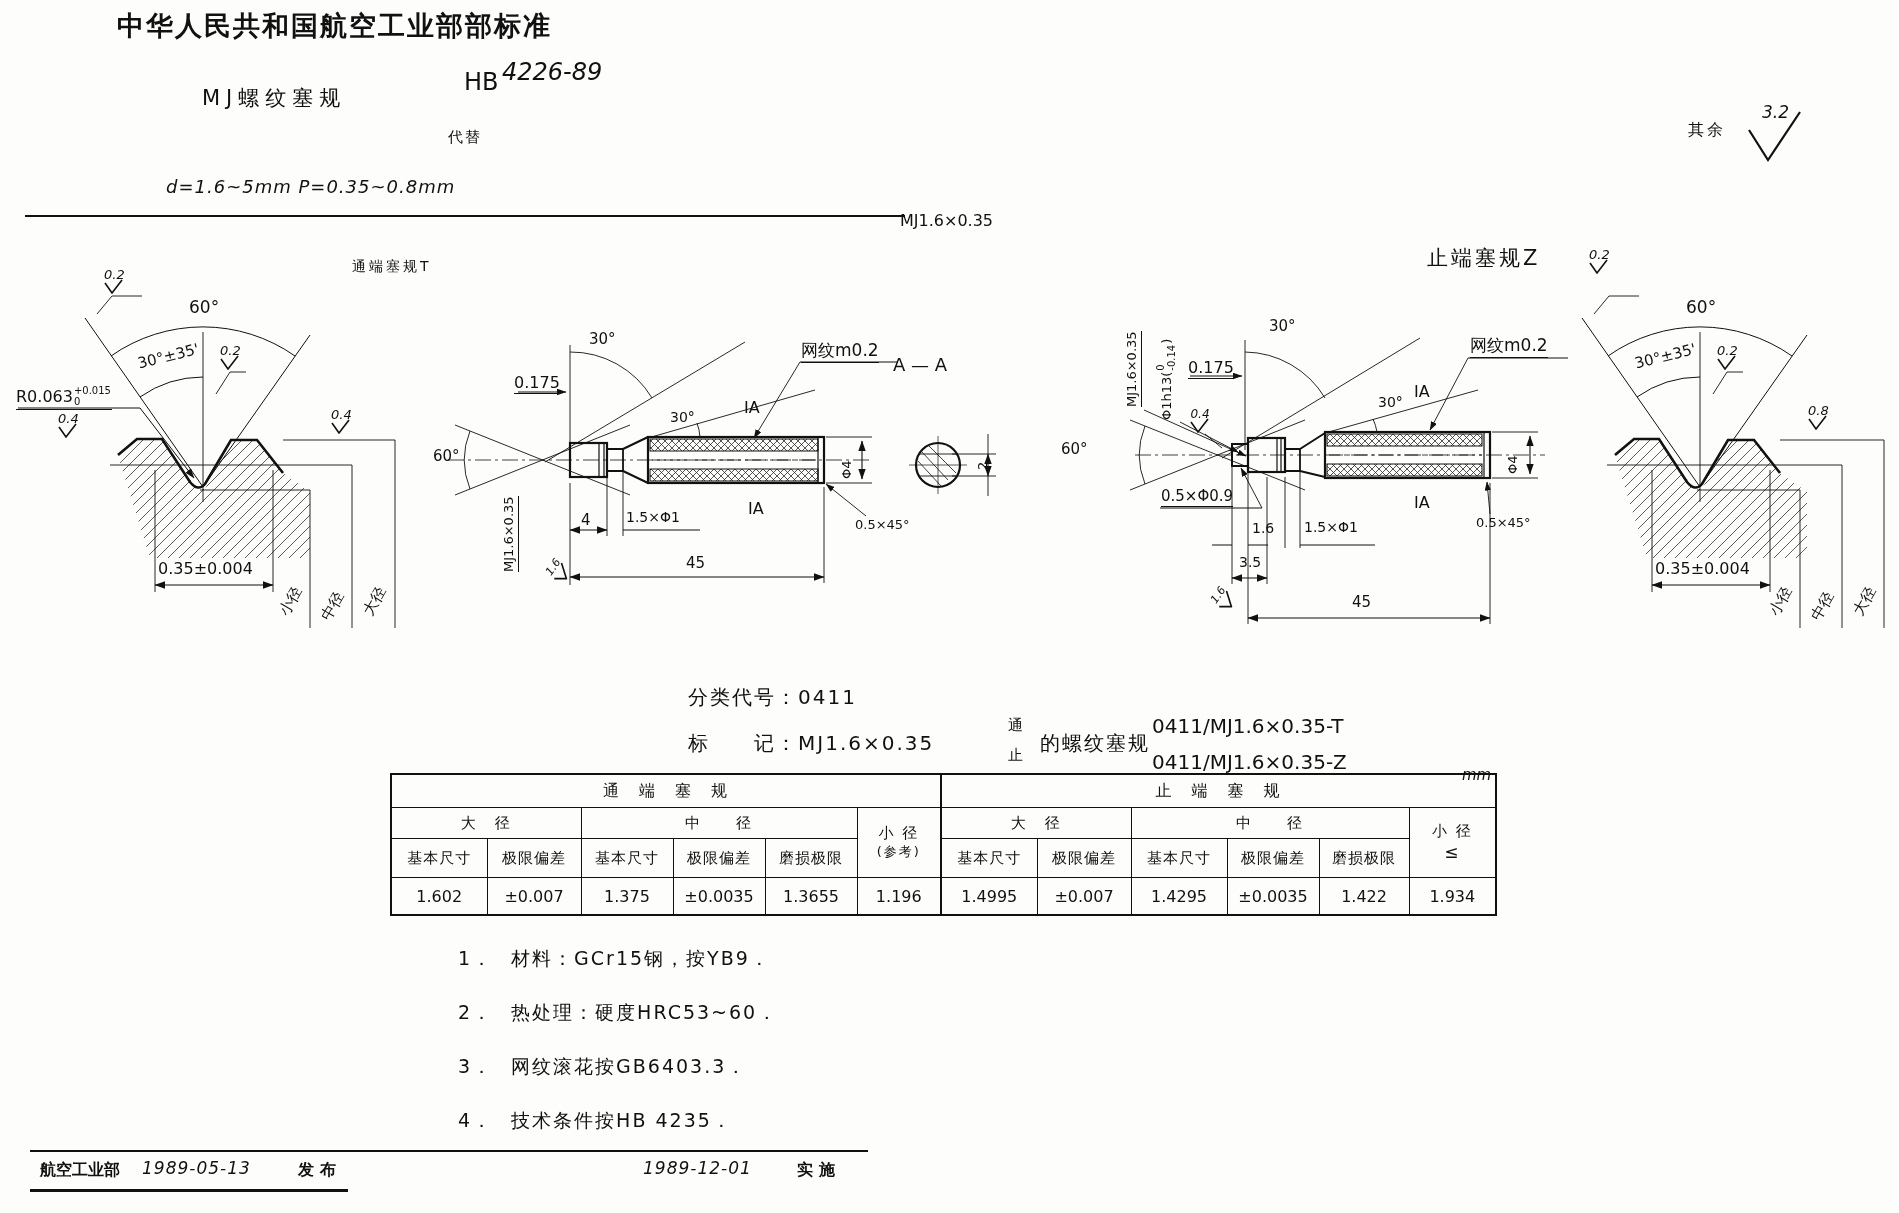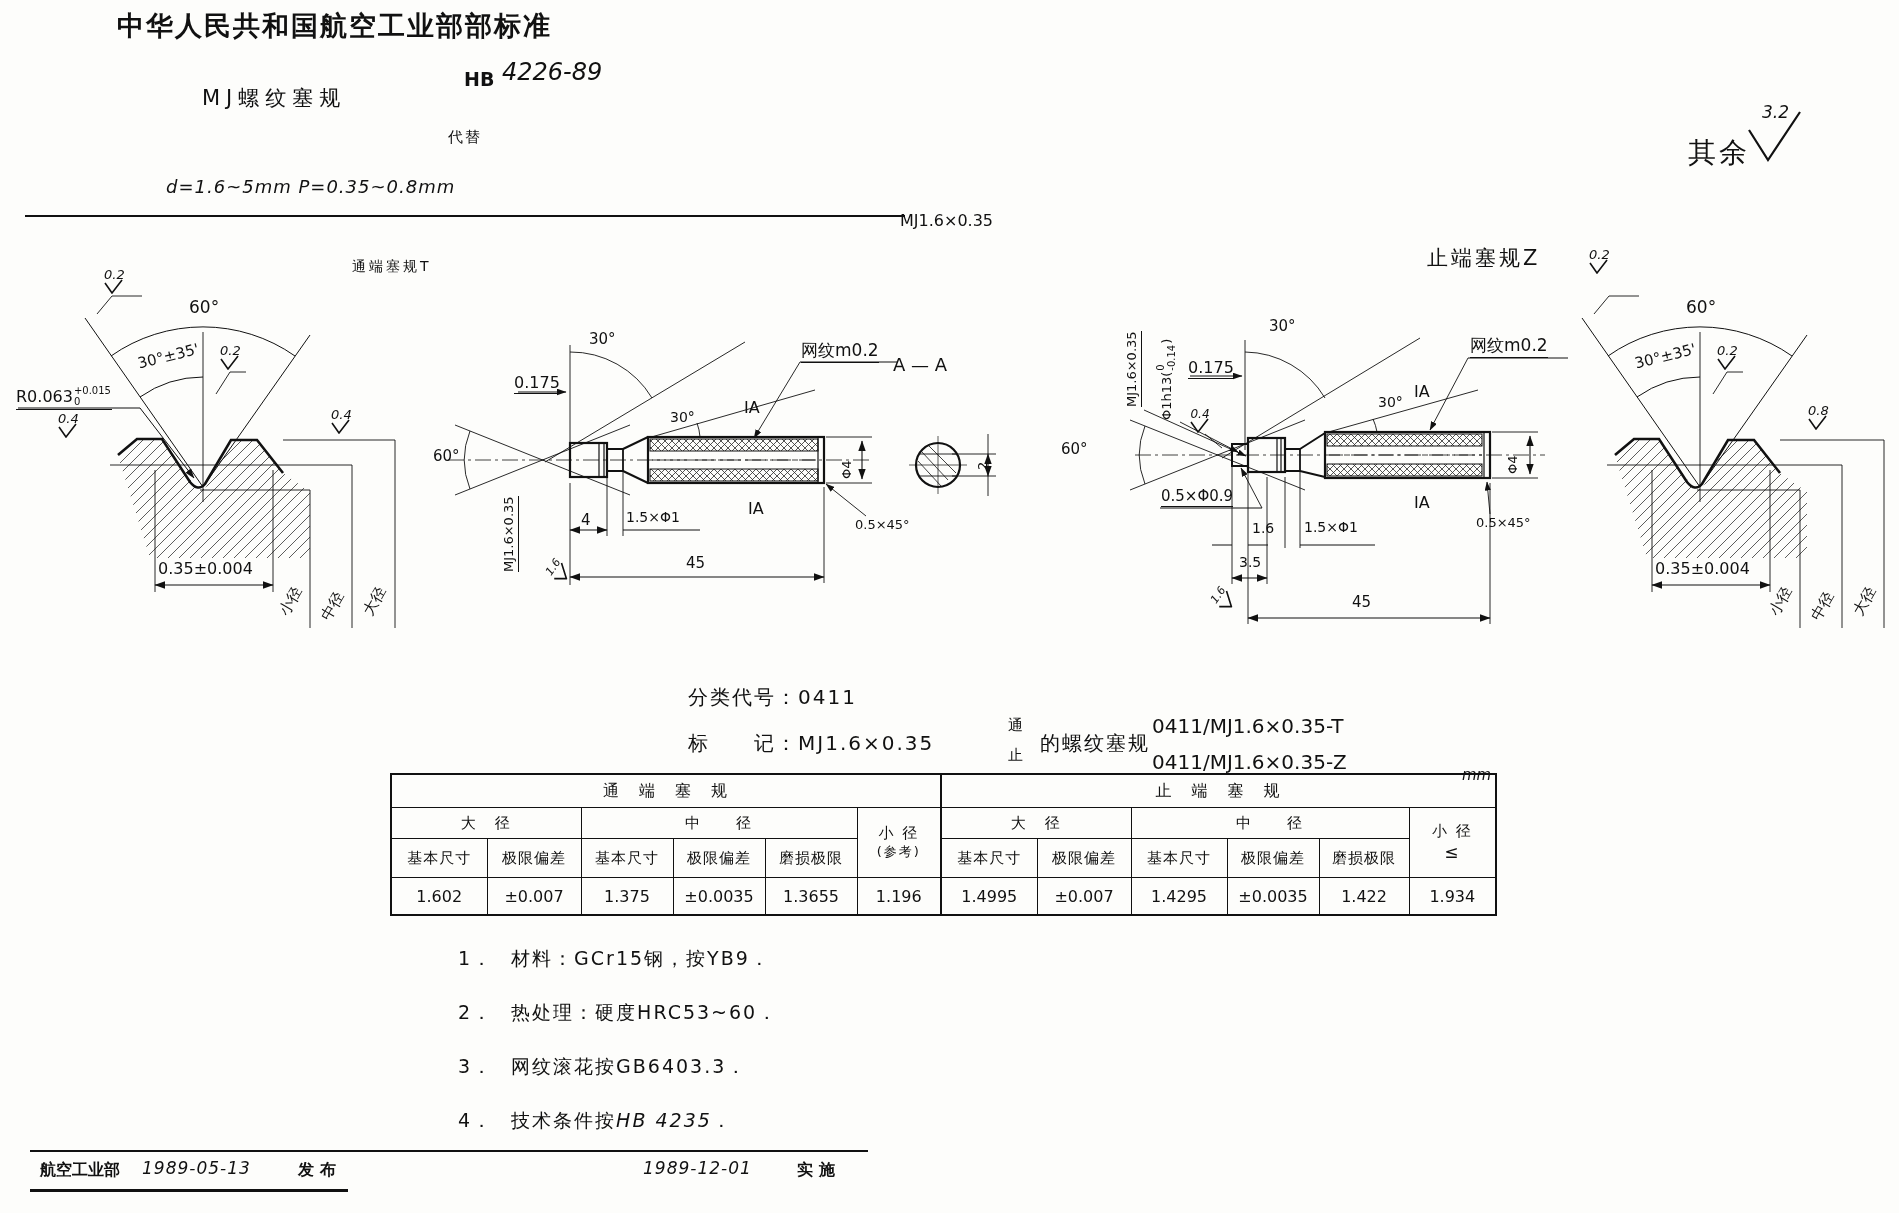--- a/index.html
+++ b/index.html
@@ -5,27 +5,27 @@
   html,body{margin:0;padding:0}
   body{width:1899px;height:1213px;background:#fdfdfb;color:#111;
        font-family:"DejaVu Sans",sans-serif;position:relative;overflow:hidden}
   .abs{position:absolute;white-space:nowrap}
   .ann{position:absolute;white-space:nowrap;line-height:1.15;color:#111}
   .ann.und{border-bottom:1.5px solid #111;padding-bottom:1px}
   .ann.rough{display:flex;flex-direction:column;align-items:center;line-height:1;font-style:italic}
   .ann.rough .rv{margin-bottom:-2px}
   .hdr{font-weight:bold;font-size:27px;letter-spacing:2px}
   .doc-title{font-size:21px;letter-spacing:6px}
-  .std-prefix{font-weight:bold;font-size:19px}
+  .std-prefix{font-weight:normal;font-size:24px}
   .std-no{font-size:24px;font-style:italic}
   .replaces{font-size:15px;letter-spacing:2px}
   .range{font-size:18px;font-style:italic;letter-spacing:1px}
   .rule{position:absolute;border-top:2.5px solid #111}
   .rest{position:absolute;left:1688px;top:110px;width:130px;height:64px}
-  .rest .rl{position:absolute;left:0;top:24px;font-size:28px;letter-spacing:3px}
+  .rest .rl{position:absolute;left:0;top:10px;font-size:16px;letter-spacing:3px}
   .rest .rvv{position:absolute;left:74px;top:-8px;font-size:17px;font-style:italic}
   .rest svg{position:absolute;left:58px;top:0}
   .r-callout,.pilot-callout{position:absolute;display:inline-flex;align-items:center;line-height:1}
   .r-callout.und{border-bottom:1.5px solid #111;padding-bottom:2px}
   .lim{display:inline-flex;flex-direction:column;font-size:10px;line-height:1.05;margin:0 1px;text-align:left}
   .class-line{font-size:20px;letter-spacing:2px}
   .small-ch{font-size:15px}
   .code-line{font-size:20px}
   .mm-label{font-size:15px;font-style:italic}
   .dim-table{position:absolute;left:390px;top:773px;width:1105px;border-collapse:collapse;
@@ -33,21 +33,21 @@
   .dim-table td{border:1.2px solid #111;text-align:center;vertical-align:middle;padding:0;overflow:hidden}
   .dim-table tr.r1 td{height:32px;font-size:16px;letter-spacing:2px}
   .dim-table tr.r2 td{height:30px;letter-spacing:2px}
   .dim-table tr.r3 td{height:38px;letter-spacing:1px}
   .dim-table tr.r4 td{height:36px;font-size:16px}
   .dim-table td.gdiv{border-left:2px solid #111}
   .dim-table .two div{line-height:1.3}
   .dim-table .leq{font-size:17px;line-height:1}
   .note{position:absolute;font-size:19px;letter-spacing:2px}
   .note .nno{margin-right:18px}
-  .note .it{font-style:italic}
+  .note .it{}
   .foot-org,.foot-label{font-size:16px;font-weight:bold}
   .foot-label{letter-spacing:6px}
   .foot-date{font-size:17px;font-style:italic;letter-spacing:1px}
   .fline{position:absolute;border-top:2px solid #111}
   .fline2{position:absolute;border-top:3.5px solid #111}
 </style>
 </head>
 <body>
 
 <svg width="1899" height="1213" viewBox="0 0 1899 1213" style="position:absolute;left:0;top:0">

